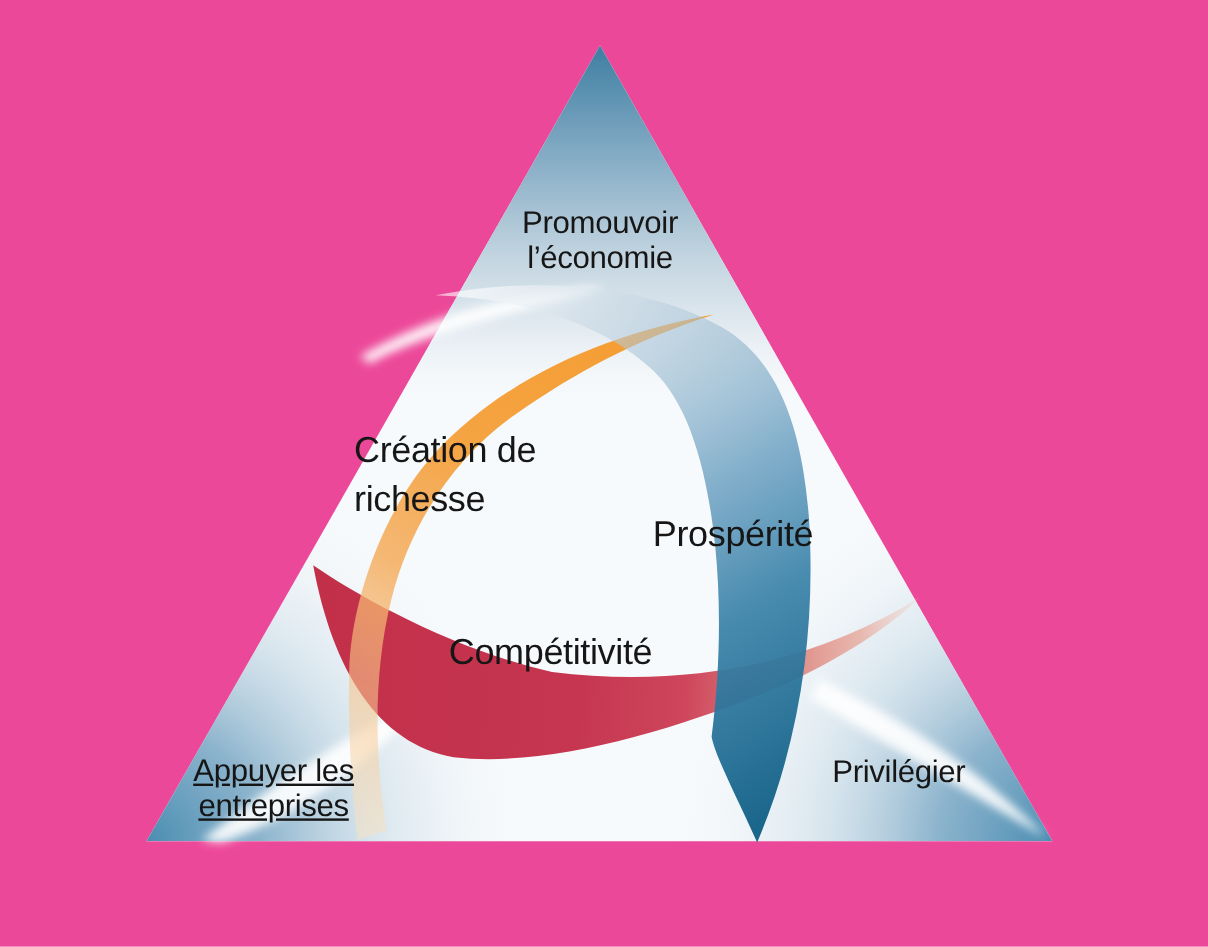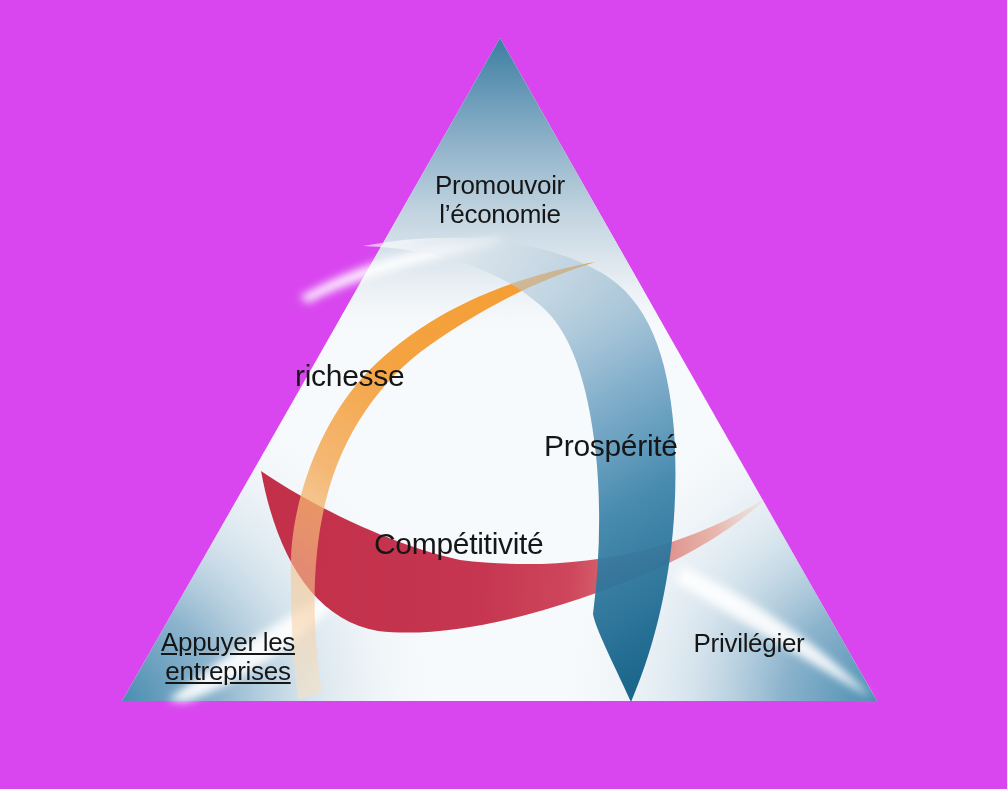--- a/index.html
+++ b/index.html
@@ -1,19 +1,19 @@
 <!DOCTYPE html>
 <html><head>
 <meta charset="utf-8">
 <style>
   html,body{margin:0;padding:0;background:#ffffff;}
   .stage{
     position:relative;
     width:1007px;height:789px;
-    background:#d946ef;
+    background:#ec4899;
     overflow:hidden;
     font-family:"Liberation Sans", sans-serif;
     color:#161616;
   }
   .stage svg{position:absolute;left:0;top:0;}
   .label{position:absolute;white-space:nowrap;}
   .corner-label{
     font-size:26px;line-height:29px;text-align:center;
     transform:translateX(-50%);
     letter-spacing:-0.3px;
@@ -139,20 +139,21 @@
   <div class="label corner-label cl-bl">
     <div>Appuyer les</div>
     <div>entreprises</div>
   </div>
 
   <div class="label corner-label cl-br">
     <div>Privilégier</div>
   </div>
 
   <div class="label center-label cn-wealth">
+    <div>Création de</div>
     <div>richesse</div>
   </div>
 
   <div class="label center-label cn-prosperity">Prospérité</div>
 
   <div class="label center-label cn-competitiveness">Compétitivité</div>
 
 </div>
 
 </body></html>

